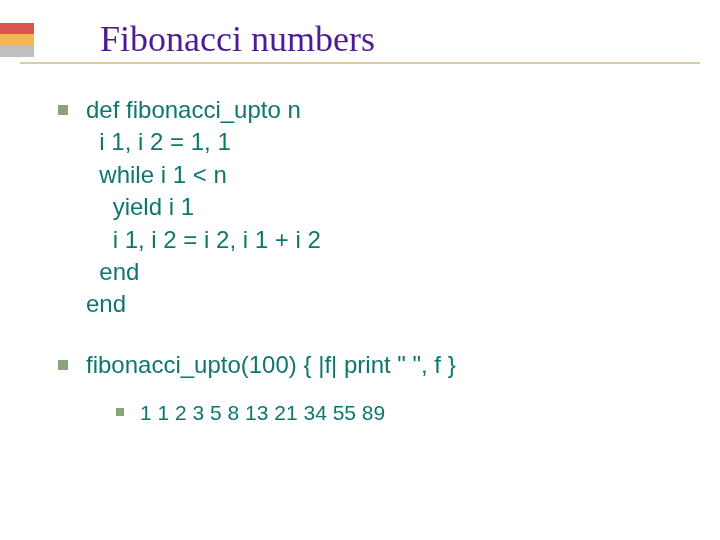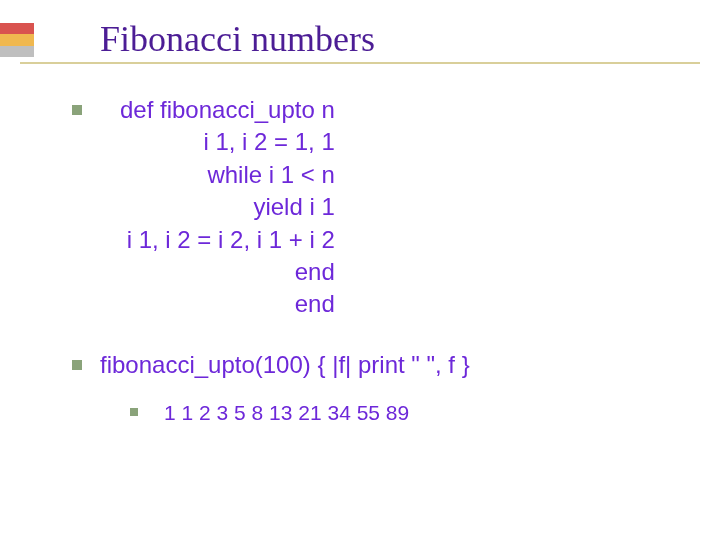--- a/index.html
+++ b/index.html
@@ -36,26 +36,25 @@
     position: absolute;
     top: 62px;
     left: 20px;
     width: 680px;
     height: 2px;
     background: #d9cf9a;
   }
   .content {
     position: absolute;
     top: 94px;
-    left: 72px;
+    left: 58px;
     right: 30px;
     font-size: 24px;
-    color: #6d28d9;
+    color: #0f766e;
     line-height: 1.35;
-    text-align: right;
   }
   .bullet-row {
     display: flex;
     align-items: flex-start;
     margin-bottom: 6px;
   }
   .sq {
     width: 10px;
     height: 10px;
     background: #8aa37a;
@@ -73,21 +72,20 @@
     white-space: pre;
     font-family: Verdana, Geneva, sans-serif;
   }
   .second-bullet { margin-top: 28px; }
   .sub-bullet {
     margin-top: 18px;
     margin-left: 58px;
     display: flex;
     align-items: flex-start;
     font-size: 21px;
-    gap: 10px;
   }
 </style>
 </head>
 <body>
 
 <div class="accent-bar">
   <div class="top"></div>
   <div class="mid"></div>
   <div class="bot"></div>
 </div>

